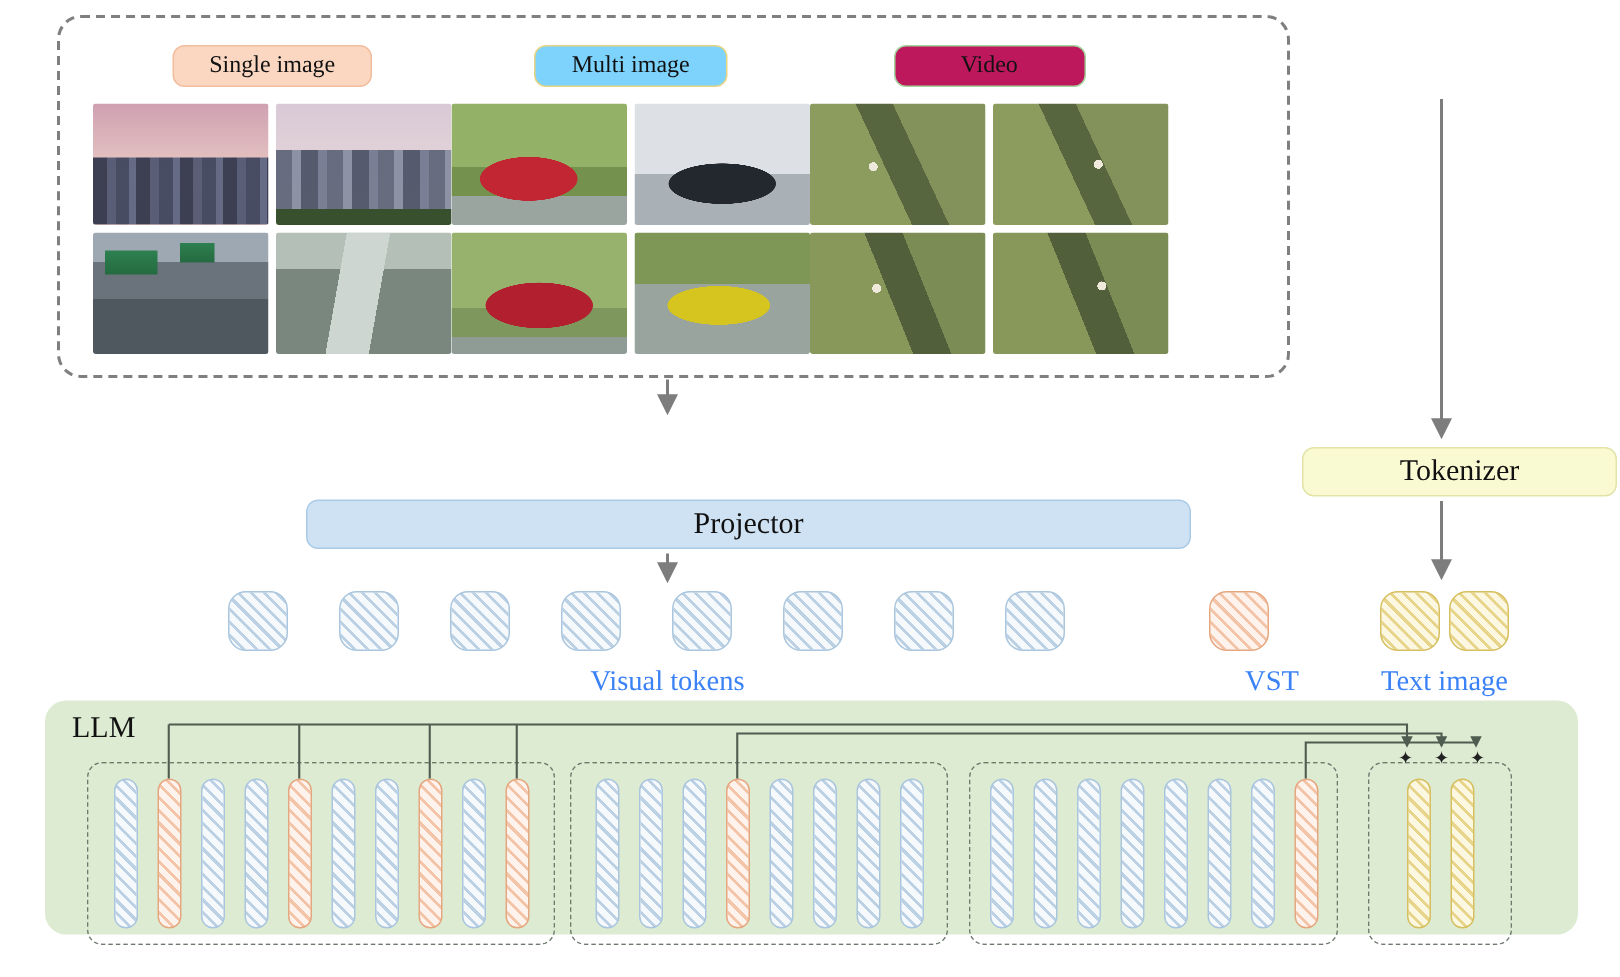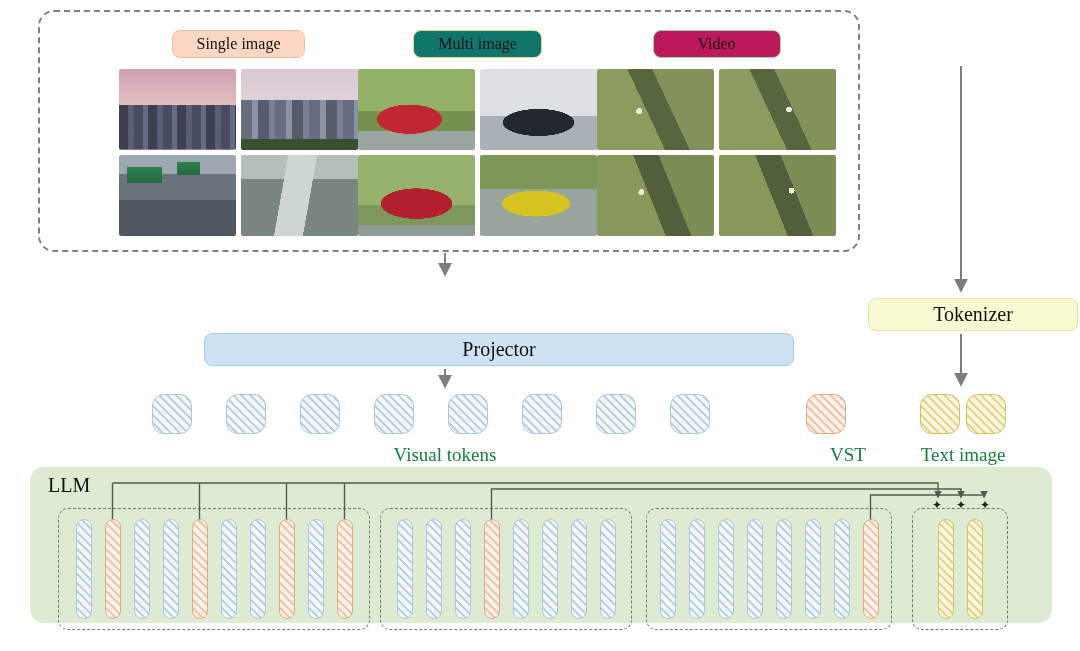--- a/index.html
+++ b/index.html
@@ -2,21 +2,21 @@
 <html><head>
 <meta charset="utf-8">
 <style>
   html,body{margin:0;padding:0;background:#ffffff;}
   body{font-family:"Liberation Serif",serif;color:#111;}
   .canvas{position:relative;width:1080px;height:651px;background:#fff;overflow:hidden;}
 
   
   .input-box{position:absolute;left:38px;top:10px;width:822px;height:242px;
     border:2px dashed #7f7f7f;border-radius:16px;box-sizing:border-box;}
-  .groups{display:flex;justify-content:flex-end;padding:18px 22px 0 22px;}
+  .groups{display:flex;justify-content:flex-start;padding:18px 22px 0 22px;}
   .group{display:flex;flex-direction:column;align-items:center;gap:11px;}
   .badge{display:flex;align-items:center;justify-content:center;border-radius:8px;
     height:28px;padding:0 24px;font-size:16px;white-space:nowrap;box-sizing:border-box;}
   .group-badge{min-width:128px;}
   .badge-0{border:1px solid #f0bd9d;}
   .badge-1{border:1px solid #e6d482;}
   .badge-2{border:1px solid #a4d29c;}
   .photo-grid{display:grid;grid-template-columns:117px 117px;gap:5px;}
   .ph{width:117px;height:81px;border-radius:2px;background-repeat:no-repeat;}
 
@@ -80,21 +80,21 @@
     border:1.4px solid #e5a780;}
   .hatch-yellow{background-color:#fcf7e0;
     background-image:repeating-linear-gradient(45deg, rgba(215,185,70,.55) 0 2px, rgba(0,0,0,0) 2px 6px);
     border:1.4px solid #d6bf5e;}
   .token{width:40px;height:40px;border-radius:12px;box-sizing:border-box;}
   .token-row{position:absolute;display:flex;}
   .visual-token-row{left:152px;top:394px;gap:34px;}
   .text-token-row{left:920px;top:394px;gap:6px;}
   .vst-token{position:absolute;left:806px;top:394px;}
 
-  .lbl{position:absolute;transform:translateX(-50%);font-size:19px;color:#15803d;
+  .lbl{position:absolute;transform:translateX(-50%);font-size:19px;color:#3b82f6;
     top:444px;white-space:nowrap;}
   .visual-tokens-label{left:445px;}
   .vst-label{left:848px;}
   .text-tokens-label{left:963px;}
 
   
   .llm-box{position:absolute;left:30px;top:467px;width:1022px;height:156px;
     background:#ddebd2;border-radius:14px;}
   .llm-label{position:absolute;left:18px;top:7px;font-size:20px;color:#111;}
   .pill-box{position:absolute;top:41px;height:122px;border:1.5px dashed #6f7a6f;
@@ -122,21 +122,21 @@
         <div class="group">
           <div class="badge group-badge badge-0" style="background: rgb(251, 215, 194);">Single image</div>
           <div class="photo-grid">
             <div class="ph ph-city-skyline-dusk"></div>
             <div class="ph ph-city-towers-day"></div>
             <div class="ph ph-highway-green-signs"></div>
             <div class="ph ph-curved-road"></div>
           </div>
         </div>
         <div class="group">
-          <div class="badge group-badge badge-1" style="background: #0f766e;">Multi image</div>
+          <div class="badge group-badge badge-1" style="background: #7dd3fc;">Multi image</div>
           <div class="photo-grid">
             <div class="ph ph-red-hatchback-front"></div>
             <div class="ph ph-black-supercar"></div>
             <div class="ph ph-red-suv-side"></div>
             <div class="ph ph-yellow-supercar-track"></div>
           </div>
         </div>
         <div class="group">
           <div class="badge group-badge badge-2" style="background: #be185d;">Video</div>
           <div class="photo-grid">

